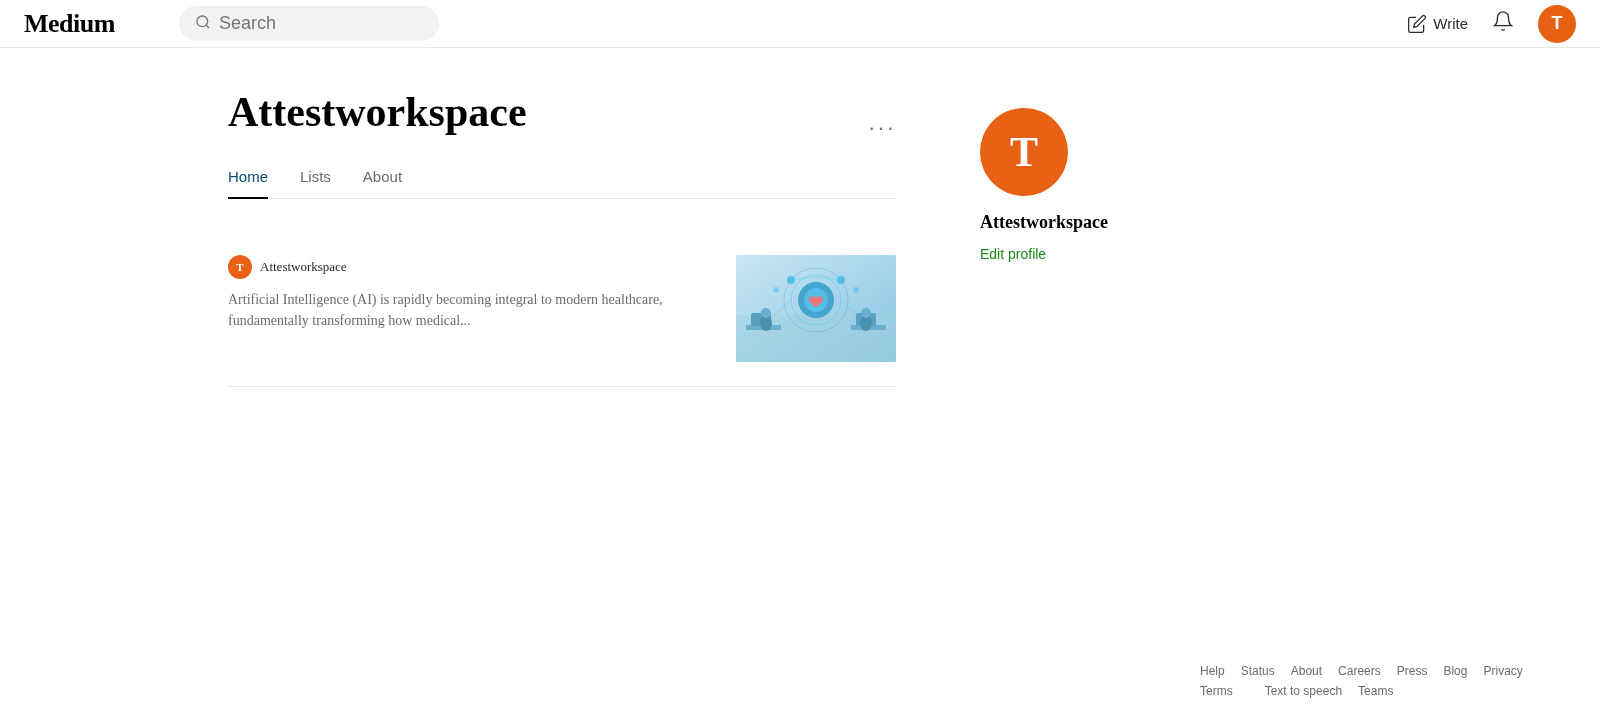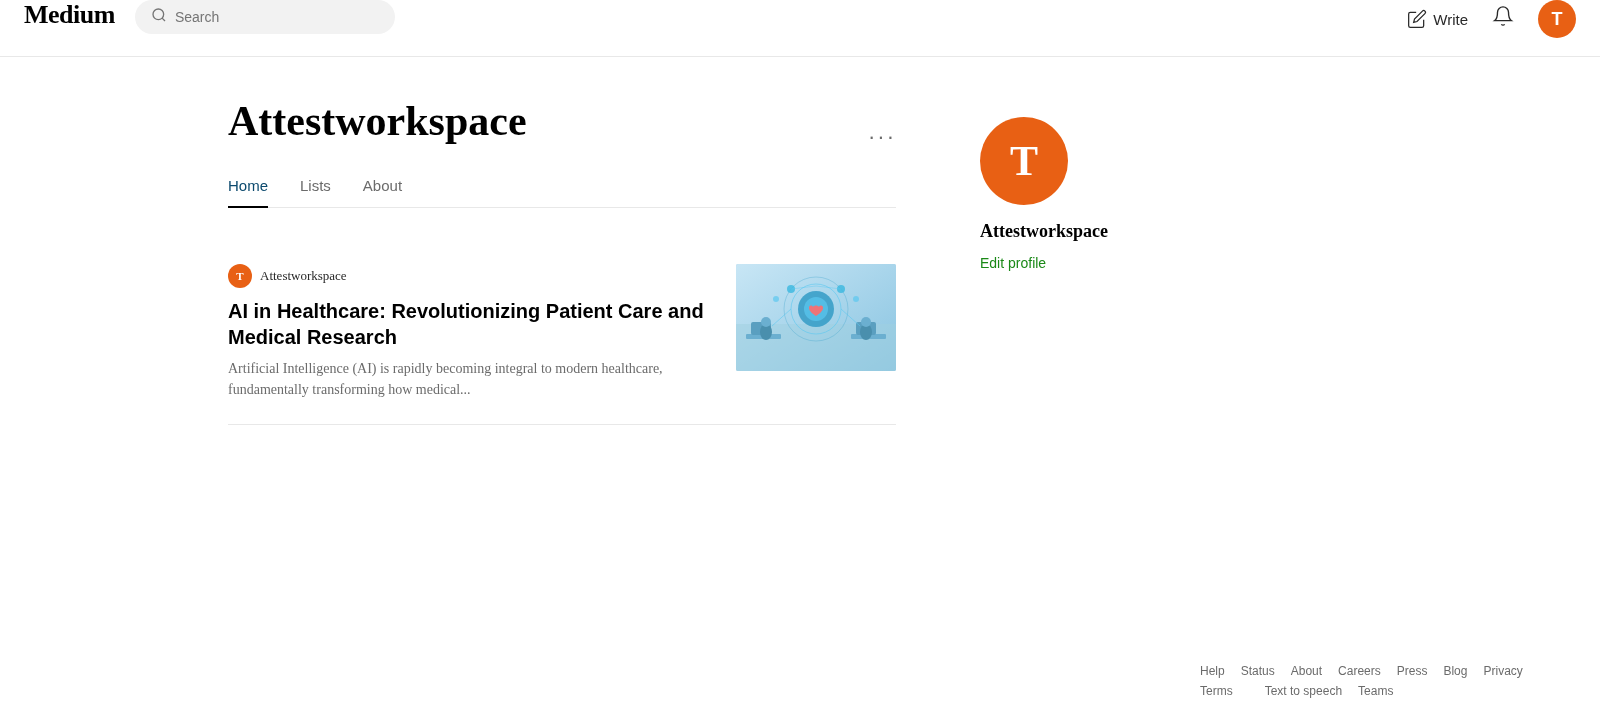--- a/index.html
+++ b/index.html
@@ -1,28 +1,29 @@
 <!DOCTYPE html>
 <html><head>
   <meta charset="utf-8">
   <style>
     * { margin: 0; padding: 0; box-sizing: border-box; }
     body { font-family: -apple-system, BlinkMacSystemFont, 'Segoe UI', Georgia, serif; background: #fff; color: #000; width: 1600px; min-height: 724px; overflow-x: hidden; }
 
     
     .header {
       display: flex;
-      align-items: flex-start;
+      align-items: center;
       padding: 0 24px;
-      height: 57px;
+      height: 48px;
       border-bottom: 1px solid #e8e8e8;
       position: sticky;
       top: 0;
       background: #fff;
       z-index: 100;
+      gap: 44px;
     }
     .logo {
       font-size: 26px;
       font-weight: 700;
       font-family: Georgia, serif;
       color: #000;
       letter-spacing: -0.5px;
       margin-right: 20px;
       flex-shrink: 0;
     }
@@ -36,21 +37,21 @@
       gap: 8px;
     }
     .search-icon-wrap {
       color: #757575;
       font-size: 14px;
     }
     .search-input {
       border: none;
       background: transparent;
       outline: none;
-      font-size: 14px;
+      font-size: 18px;
       color: #6d28d9;
       width: 100%;
     }
     .header-right {
       margin-left: auto;
       display: flex;
       align-items: center;
       gap: 24px;
     }
     .write-btn {
@@ -354,21 +355,20 @@
     </nav>
 
     <div class="article-card">
       <div class="article-content">
         <div class="article-author-row">
           <div class="author-avatar">
             <span>T</span>
           </div>
           <span class="author-name">Attestworkspace</span>
         </div>
-        <h2 class="article-title">AI in Healthcare: Revolutionizing Patient Care and Medical Research</h2>
         <p class="article-excerpt">Artificial Intelligence (AI) is rapidly becoming integral to modern healthcare, fundamentally transforming how medical...</p>
       </div>
 
       <div class="article-image">
         <svg viewBox="0 0 160 107" xmlns="http://www.w3.org/2000/svg">
           <defs>
             <linearGradient id="bgGrad" x1="0%" y1="0%" x2="100%" y2="100%">
               <stop offset="0%" style="stop-color:#c8e6f5;stop-opacity:1"></stop>
               <stop offset="100%" style="stop-color:#89c4e1;stop-opacity:1"></stop>
             </linearGradient>

